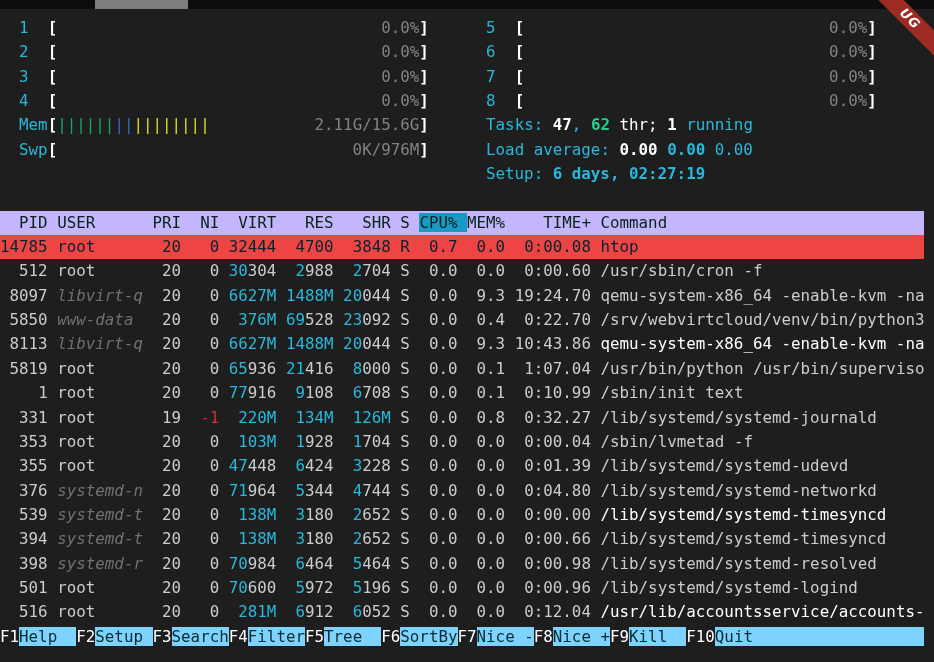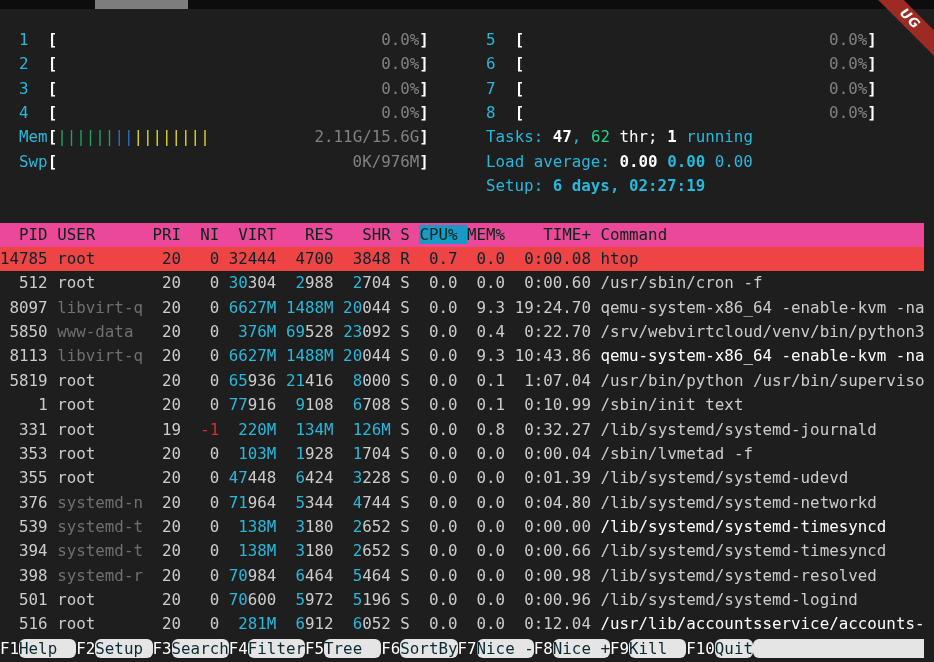--- a/index.html
+++ b/index.html
@@ -12,47 +12,47 @@
   #toptab{position:absolute;top:0;left:95px;width:93px;height:9px;background:#7d7d7d;}
   #ribbon{
     position:absolute;top:10px;right:-24px;width:96px;height:18px;z-index:9;
     background:#9e2b23;transform:rotate(45deg);
     color:#ffffff;font-weight:bold;font-style:italic;font-size:13px;line-height:18px;
     text-align:center;letter-spacing:1px;
     font-family:"DejaVu Sans","Liberation Sans",sans-serif;
   }
   #term{
     position:absolute;left:0;top:0;width:924px;height:662px;
-    padding-top:28px;box-sizing:border-box;
+    padding-top:16px;box-sizing:border-box;
     font-size:15.84px;line-height:24.35px;z-index:1;
   }
   .ln{height:24.35px;white-space:pre;overflow:hidden;}
   
   .w  {color:#cccccc;}
   .bw {color:#ffffff;font-weight:bold;}
   .cy {color:#29b8db;}
   .cyb{color:#29b8db;font-weight:bold;}
   .dim{color:#828282;}
-  .usr{color:#707070;}
+  .usr{color:#707070;font-style:italic;}
   .gr {color:#ffffff;}
-  .grb{color:#23d18b;font-weight:normal;margin-top:26px;}
+  .grb{color:#23d18b;font-weight:bold;margin-top:26px;}
   .red{color:#cd3131;}
   .pg {color:#16a765;}
   .pb {color:#2e6fc4;}
   .py {color:#dcdc1f;}
   
-  .hdr{background:#ec4899;}
+  .hdr{background:#c4b5fd;}
   .hdr span{color:#07241a;}
   .hdr .sortcol{background:#1899c6;color:#072530;}
   
   .selrow{background:#ef4444;}
   .selrow span{color:#06242e !important;font-weight:normal !important;}
   
   .fk{color:#ffffff;}
-  .flbl{background:#e5e5e5;color:#0a2a33;border-radius:6px;}
+  .flbl{background:#7dd3fc;color:#0a2a33;}
 </style>
 </head>
 <body>
 
 <div id="topstrip">
   <div id="toptab"></div>
 </div>
 <div id="ribbon">UG</div>
 
 <div id="term">

